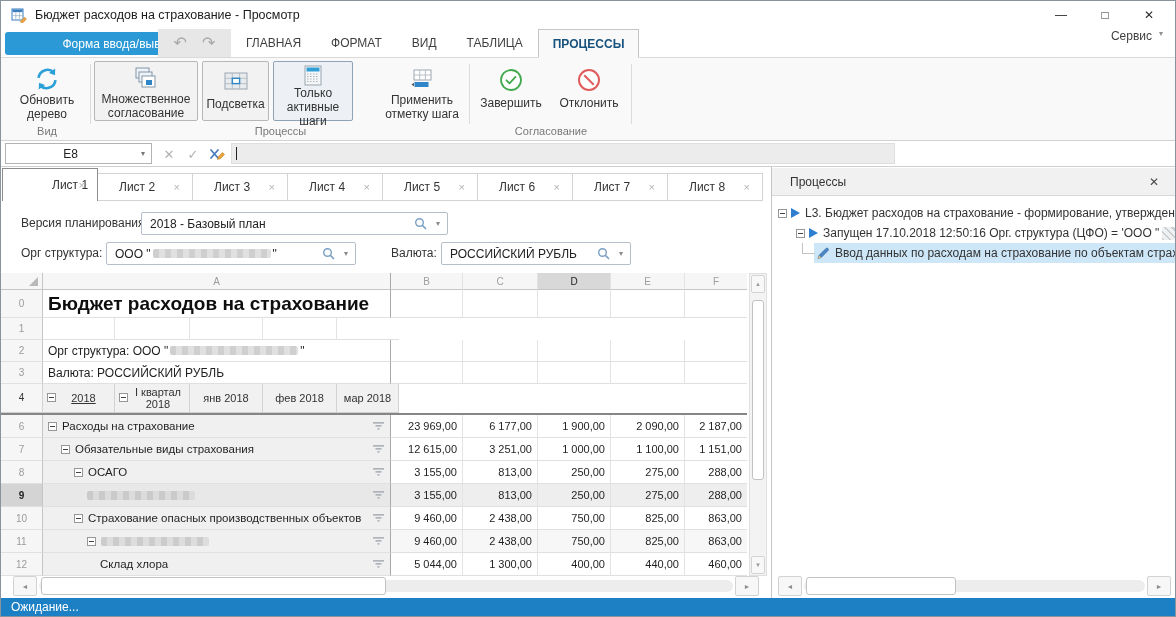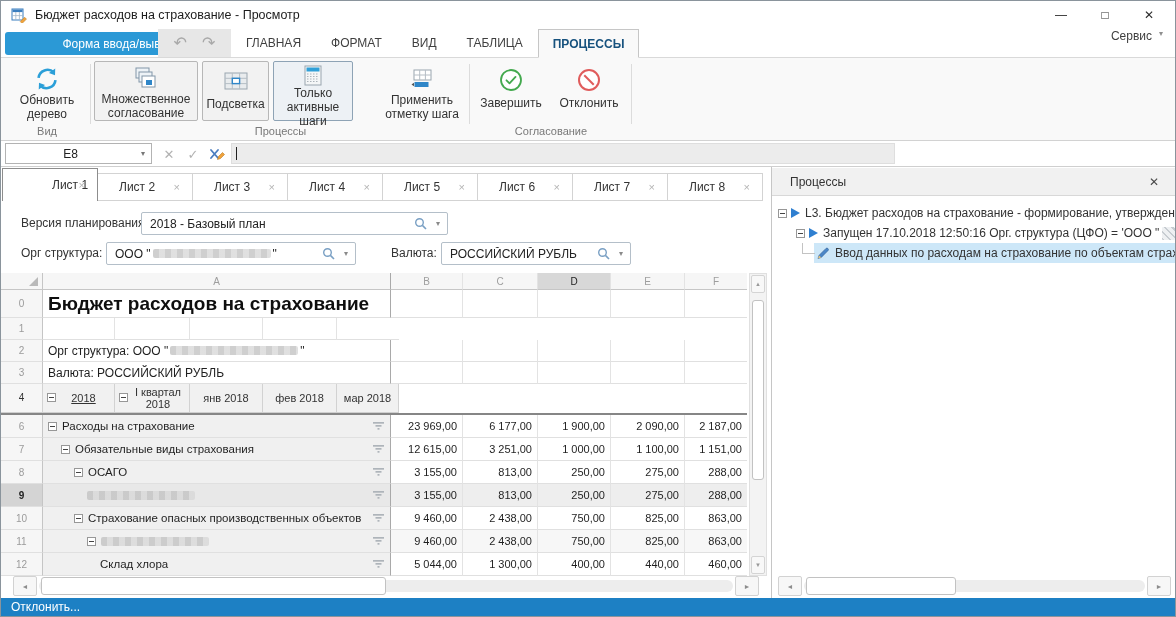--- a/index.html
+++ b/index.html
@@ -643,15 +643,15 @@
     <div class="hscroll psb">
       <div class="hbtn">◄</div>
       <div class="htrack">
           <div class="hthumb" style="left:2px;width:150px;"></div>
         </div>
       <div class="hbtn">►</div>
     </div>
   </div>
 
   <div class="status">
-    <span>Отклонить...</span>
+    <span>Ожидание...</span>
   </div>
 </div>
 
 </body></html>

